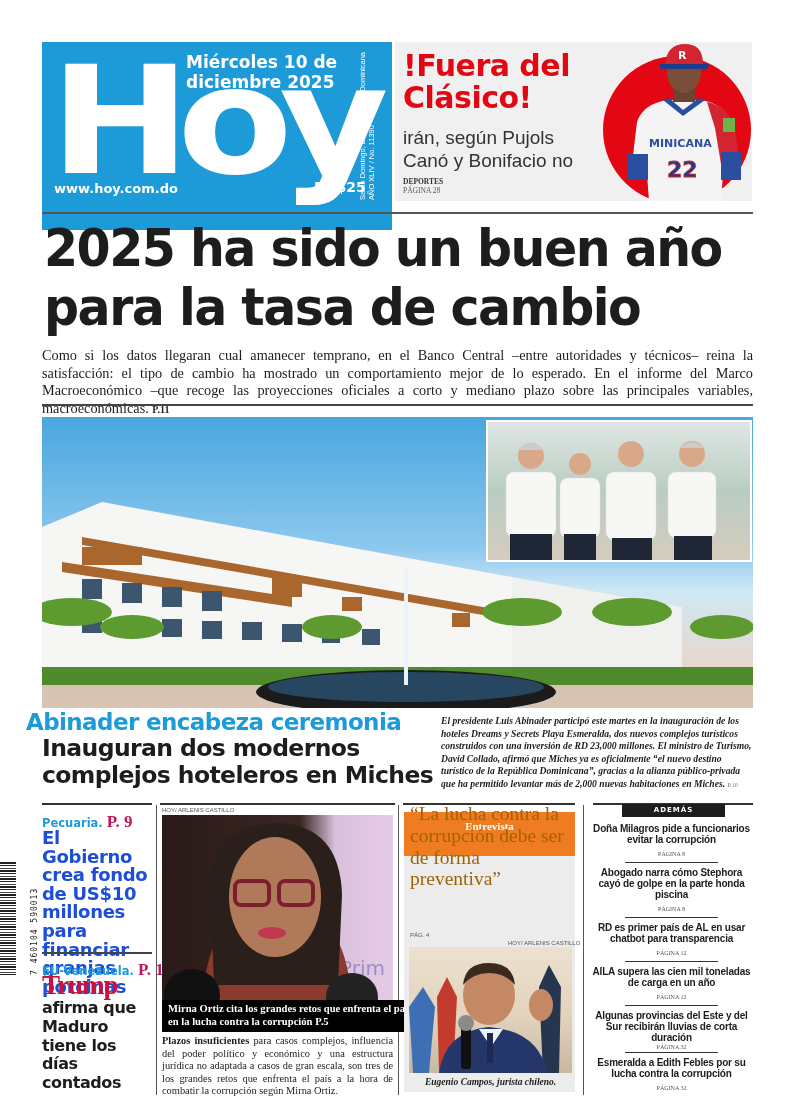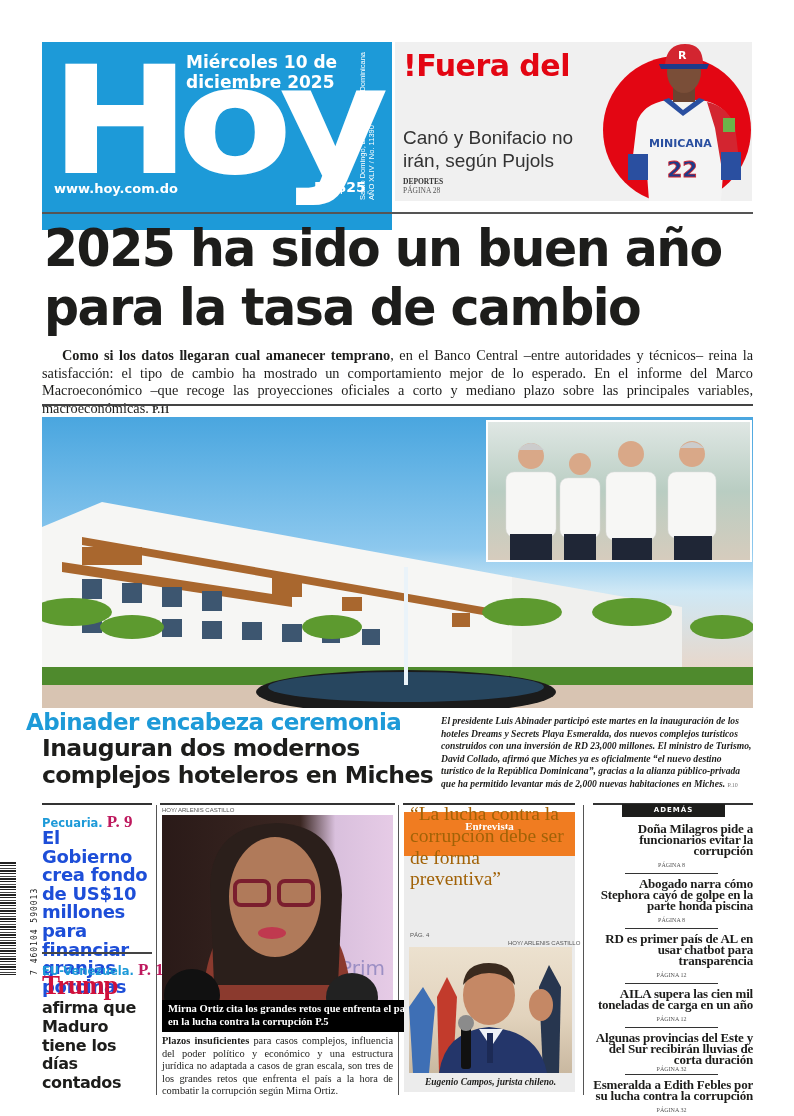--- a/index.html
+++ b/index.html
@@ -21,21 +21,21 @@
   .teaser-sub { left: 8px; top: 84px; color: #333; font-family: "Liberation Sans", sans-serif; font-size: 19px; line-height: 23px; }
   .teaser-sec { left: 8px; top: 135px; font-family: "Liberation Serif", serif; font-weight: bold; font-size: 7.5px; color: #333; }
   .teaser-pg { left: 8px; top: 144px; font-family: "Liberation Serif", serif; font-size: 7.5px; color: #555; }
   .red-circle { left: 208px; top: 14px; width: 148px; height: 148px; border-radius: 50%; background: #e30613; }
   .player { left: 228px; top: 0; width: 122px; height: 159px; }
 
   
   .rule-top { left: 42px; top: 212px; width: 711px; height: 2px; background: #555; }
   .headline { left: 44px; top: 220px; width: 710px; font-family: "DejaVu Sans", sans-serif; font-weight: bold; font-size: 49px; line-height: 56px; letter-spacing: -1.5px; color: #1d1d1b; transform: scaleY(1.05); transform-origin: left top; }
   .lead { left: 42px; top: 347px; width: 711px; font-family: "Liberation Serif", serif; font-size: 14.3px; line-height: 17.5px; color: #1d1d1b; text-align: justify; }
-  .lead b { font-weight: bold; margin-left: 20px; }
+  .lead b { font-weight: normal; }
   .lead .pref { font-size: 10px; font-weight: bold; }
   .rule-mid { left: 42px; top: 404px; width: 711px; height: 2px; background: #444; }
 
   
   .photo-main { left: 42px; top: 417px; width: 711px; height: 291px; overflow: hidden; background: linear-gradient(180deg, #4aa6df 0%, #8cc8ee 45%, #cfe8f5 60%, #e9d6c8 88%, #d9c4b3 100%); }
   .photo-inset { left: 486px; top: 420px; width: 266px; height: 142px; overflow: hidden; background: linear-gradient(180deg, #dfe7e4 0%, #b9cdc2 50%, #d6ccbd 100%); border: 2px solid #fff; }
 
   
   .kicker-blue { left: 26px; top: 708px; font-family: "DejaVu Sans", sans-serif; font-weight: bold; font-size: 23px; line-height: 28px; color: #1d9ad8; letter-spacing: -0.6px; }
   .sub-head { left: 42px; top: 735px; font-family: "DejaVu Sans", sans-serif; font-weight: bold; font-size: 23.5px; line-height: 27px; color: #1d1d1b; letter-spacing: -0.6px; }
@@ -73,21 +73,21 @@
   .ent-bg { left: 404px; top: 841px; width: 171px; height: 251px; background: #ececec; }
   .ent-quote { left: 410px; top: 803px; width: 163px; font-family: "Liberation Serif", serif; font-size: 19.5px; line-height: 21.8px; color: #a16207; }
   .ent-pag { left: 410px; top: 932px; font-family: "Liberation Sans", sans-serif; font-size: 6px; color: #555; }
   .ent-photo { left: 409px; top: 947px; width: 163px; height: 126px; overflow: hidden; background: linear-gradient(180deg, #ece1cf 0%, #e2d3bd 55%, #c9b8a0 100%); }
   .ent-caption { left: 425px; top: 1077px; font-family: "Liberation Serif", serif; font-style: italic; font-weight: bold; font-size: 9.5px; color: #1d1d1b; }
 
   
   .ademas-label { left: 622px; top: 804px; width: 103px; height: 13px; background: #1d1d1b; color: #fff; font-family: "DejaVu Sans", sans-serif; font-weight: bold; font-size: 7px; line-height: 13px; text-align: center; letter-spacing: 1px; }
   .ademas-list { left: 590px; top: 823px; width: 163px; list-style: none; }
   .ademas-item { text-align: center; margin-bottom: 4px; }
-  .ademas-item .t { display: block; font-family: Liberation Serif, serif; font-weight: bold; font-size: 13px; line-height: 11px; color: #1d1d1b; letter-spacing: -0.2px; text-align: right; }
+  .ademas-item .t { display: block; font-family: Liberation Sans, sans-serif; font-weight: bold; font-size: 10px; line-height: 11px; color: #1d1d1b; letter-spacing: -0.2px; }
   .ademas-item .p { display: block; font-family: "Liberation Serif", serif; font-size: 6px; color: #555; margin-top: 6px; }
   .ademas-item .r { display: block; width: 93px; height: 1px; background: #333; margin: 5px auto 0; }
 </style>
 </head>
 <body>
 
 <div class="abs masthead">
   <div class="abs logo">Hoy</div>
   <div class="abs date">Miércoles 10 de diciembre 2025</div>
   <div class="abs url">www.hoy.com.do</div>
@@ -113,24 +113,25 @@
 
     <rect x="50" y="42" width="22" height="18" fill="#6b4431"></rect>
     <ellipse cx="61" cy="30" rx="17" ry="21" fill="#7a4e38"></ellipse>
 
     <path d="M42 22 Q44 2 62 2 Q80 2 80 22 Z" fill="#d32530"></path>
     <path d="M36 22 L86 22 L84 27 L38 27 Z" fill="#1c3b8a"></path>
     <text x="55" y="17" font-family="DejaVu Sans, sans-serif" font-size="11" font-weight="bold" fill="#fff">R</text>
   </svg>
   <div class="abs teaser-title">
     <div>!Fuera del</div>
+    <div>Clásico!</div>
   </div>
   <div class="abs teaser-sub">
+    <div>irán, según Pujols</div>
     <div>Canó y Bonifacio no</div>
-    <div>irán, según Pujols</div>
   </div>
   <div class="abs teaser-sec">DEPORTES</div>
   <div class="abs teaser-pg">PÁGINA 28</div>
 </div>
 
 <div class="abs rule-top"></div>
 <h1 class="abs headline">
   <div>2025 ha sido un buen año</div>
   <div>para la tasa de cambio</div>
 </h1>

